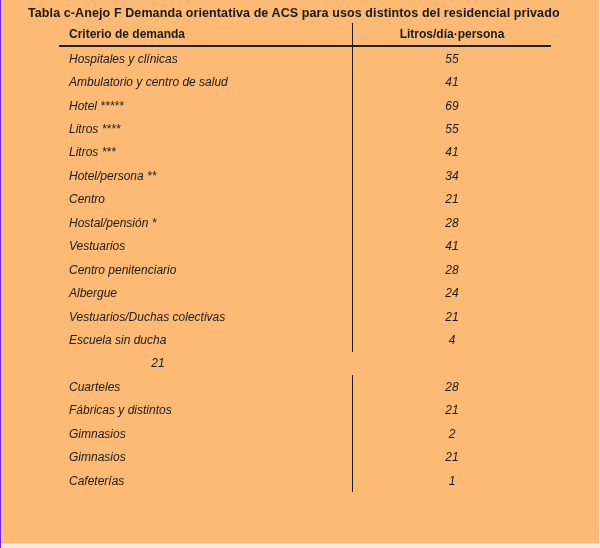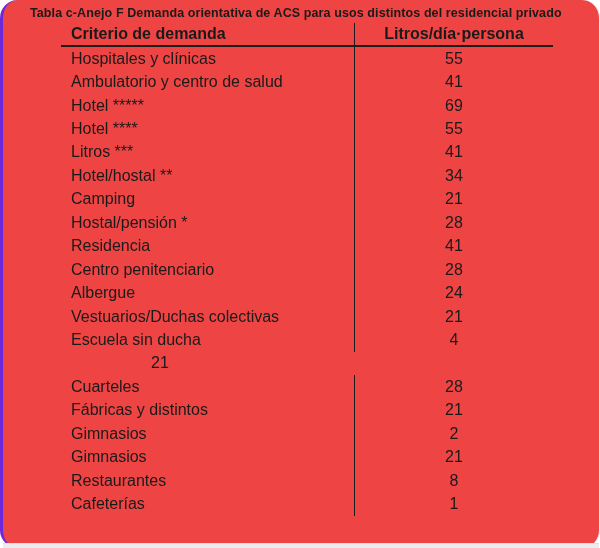--- a/index.html
+++ b/index.html
@@ -8,24 +8,23 @@
     width: 600px;
     height: 548px;
     font-family: "Liberation Sans", sans-serif;
     color: #1a1a1a;
     position: relative;
     overflow: hidden;
   }
   .page {
     position: absolute;
     inset: 0;
-    background: #ef4444;
-    border-left: 3px solid #6d28d9;
+    background: #fdba74;
+    border-left: 1px solid #6d28d9;
     border-right: 1px solid #e8e8eb;
-    border-radius: 18px;
   }
   .bottom-strip {
     position: absolute;
     left: 0;
     right: 0;
     bottom: 0;
     height: 5px;
     background: #ececee;
     border-top: 1px solid #e0e0e3;
   }
@@ -45,25 +44,26 @@
     width: 492px;
   }
   .hrow {
     display: flex;
     height: 24px;
     border-bottom: 2px solid #1c1c1c;
   }
   .brow {
     display: flex;
     height: 23.45px;
+    font-style: italic;
   }
   .cell {
     display: flex;
     align-items: center;
-    font-size: 16px;
+    font-size: 12px;
   }
   .cell.left {
     width: 294px;
     padding-left: 10px;
     border-right: 1px solid #1c1c1c;
   }
   .cell.right {
     width: 198px;
     justify-content: center;
     text-align: right;
@@ -91,46 +91,46 @@
     <div class="cell left">Ambulatorio y centro de salud</div>
     <div class="cell right">41</div>
   </div>
 
   <div class="brow">
     <div class="cell left">Hotel *****</div>
     <div class="cell right">69</div>
   </div>
 
   <div class="brow">
-    <div class="cell left">Hotel ****</div>
+    <div class="cell left">Litros ****</div>
     <div class="cell right">55</div>
   </div>
 
   <div class="brow">
     <div class="cell left">Litros ***</div>
     <div class="cell right">41</div>
   </div>
 
   <div class="brow">
-    <div class="cell left">Hotel/hostal **</div>
+    <div class="cell left">Hotel/persona **</div>
     <div class="cell right">34</div>
   </div>
 
   <div class="brow">
-    <div class="cell left">Camping</div>
+    <div class="cell left">Centro</div>
     <div class="cell right">21</div>
   </div>
 
   <div class="brow">
     <div class="cell left">Hostal/pensión *</div>
     <div class="cell right">28</div>
   </div>
 
   <div class="brow">
-    <div class="cell left">Residencia</div>
+    <div class="cell left">Vestuarios</div>
     <div class="cell right">41</div>
   </div>
 
   <div class="brow">
     <div class="cell left">Centro penitenciario</div>
     <div class="cell right">28</div>
   </div>
 
   <div class="brow">
     <div class="cell left">Albergue</div>
@@ -164,24 +164,20 @@
   <div class="brow">
     <div class="cell left">Gimnasios</div>
     <div class="cell right">2</div>
   </div>
 
   <div class="brow">
     <div class="cell left">Gimnasios</div>
     <div class="cell right">21</div>
   </div>
 
-  <div class="brow">
-    <div class="cell left">Restaurantes</div>
-    <div class="cell right">8</div>
-  </div>
 
   <div class="brow">
     <div class="cell left">Cafeterías</div>
     <div class="cell right">1</div>
   </div>
 </div>
   </div>
 
   <div class="bottom-strip"></div>
 </div>

